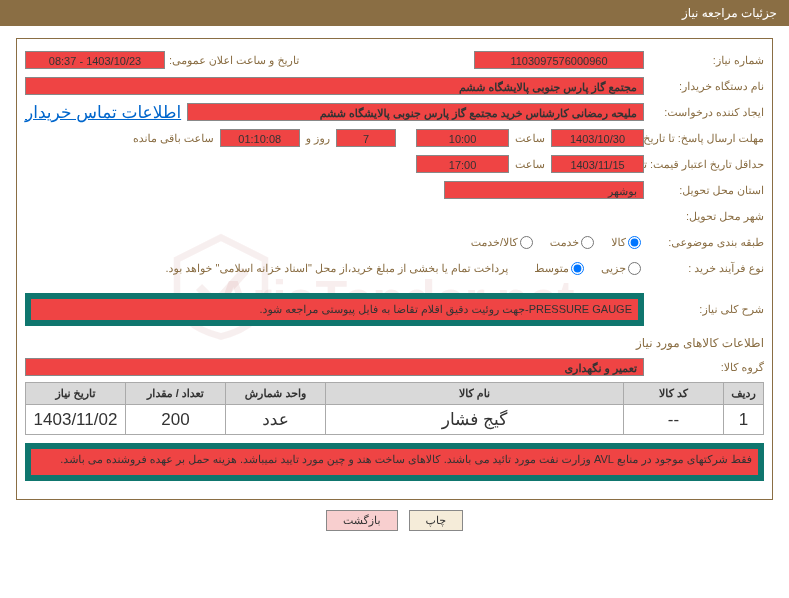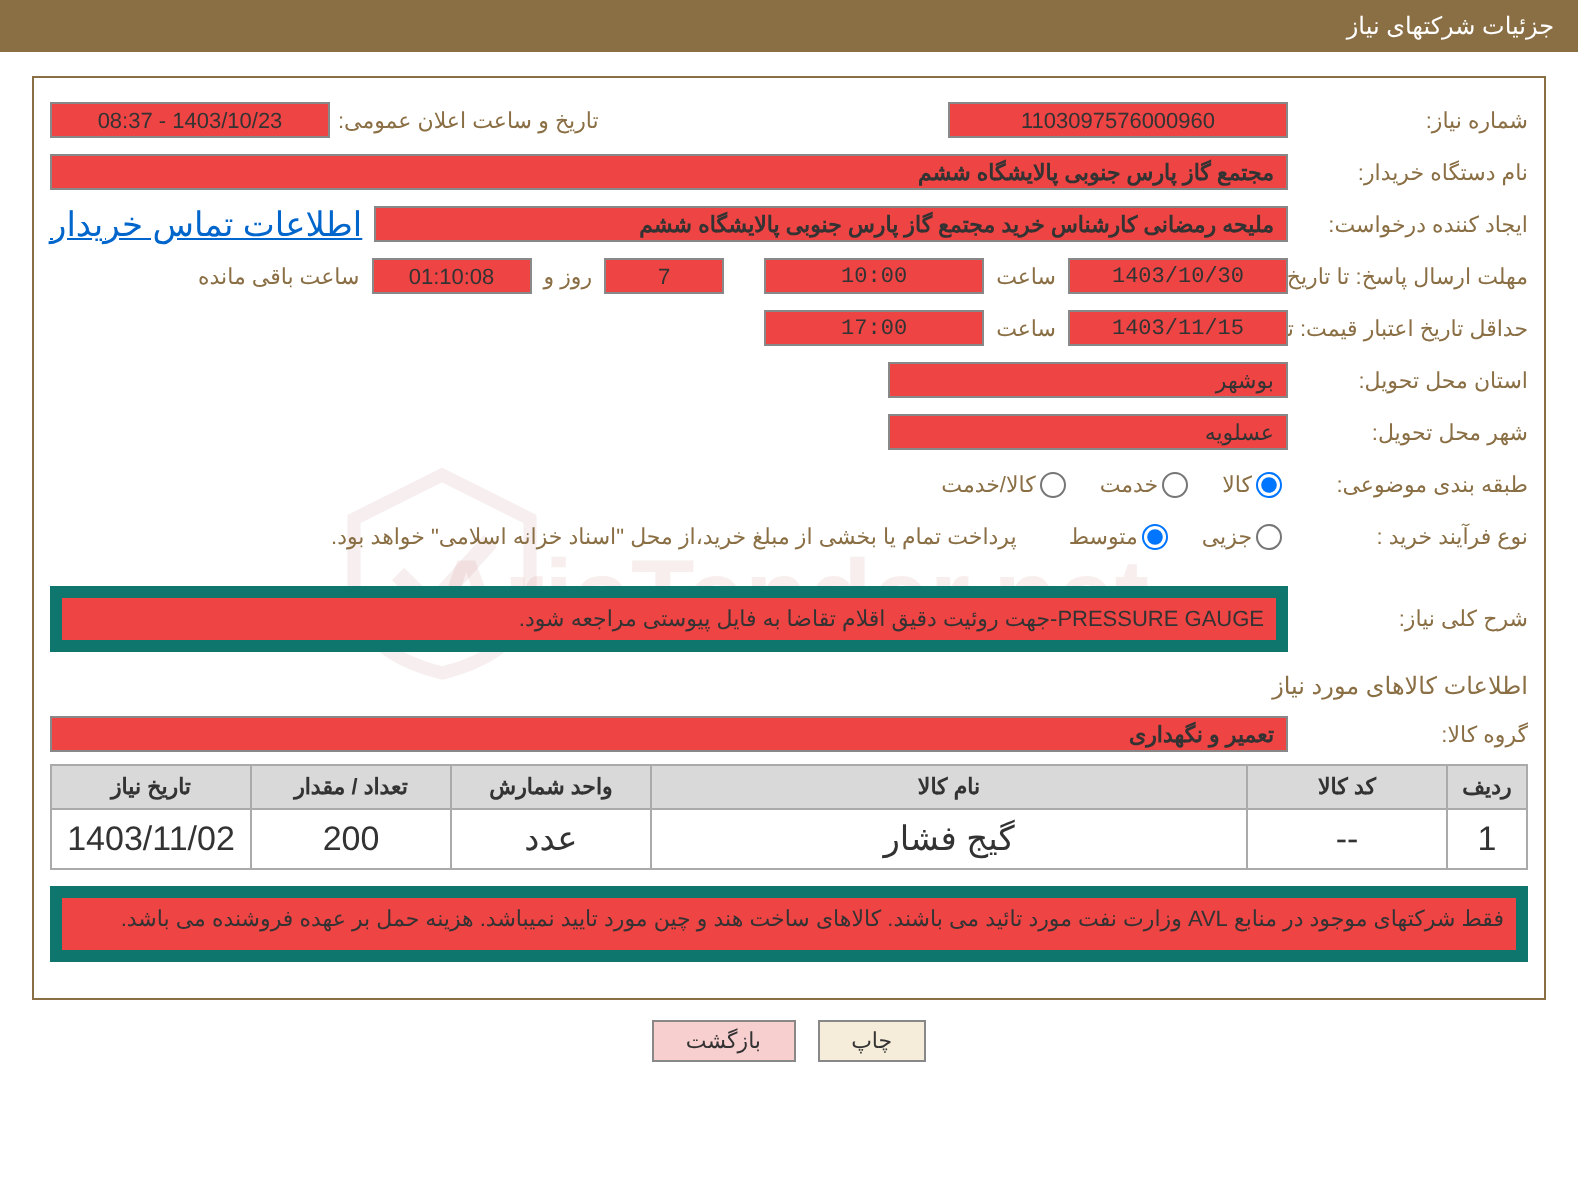--- a/index.html
+++ b/index.html
@@ -67,21 +67,21 @@
   border: 1px solid #888;
   background: #ef4444;
   padding: 2px 4px;
   font-size: 11px;
   text-align: center;
   color: #333;
   height: 18px;
   line-height: 14px;
 }
 .field-wide { flex: 1; text-align: right; padding-right: 6px; font-weight: bold; }
-.field-sm { width: 110px; font-family: Liberation Mono, monospace; }
+.field-sm { width: 93px; }
 .field-xs { width: 60px; }
 .link-contact {
   color: #0066cc;
   text-decoration: underline;
   font-size: 17px;
   margin-right: 6px;
   cursor: pointer;
 }
 .inline-label {
   color: #8a6e44;
@@ -161,21 +161,21 @@
 </style>
 </head>
 <body>
 
 <div class="watermark">AriaTender.net</div>
 <svg class="watermark-logo" width="110" height="110" viewBox="0 0 100 100">
   <path d="M50 5 L90 25 L90 55 Q90 85 50 95 Q10 85 10 55 L10 25 Z" fill="none" stroke="#a03030" stroke-width="6"></path>
   <path d="M30 50 L45 65 L72 35" fill="none" stroke="#a03030" stroke-width="8"></path>
 </svg>
 
-<div class="header-bar">جزئیات شرکتهای نیاز</div>
+<div class="header-bar">جزئیات مراجعه نیاز</div>
 
 <div class="main-frame">
 
   <div class="row">
     <span class="label label-w1">شماره نیاز:</span>
     <span class="field" style="width:170px">1103097576000960</span>
     <span class="spacer"></span>
     <span class="label">تاریخ و ساعت اعلان عمومی:</span>
     <span class="field" style="width:140px">1403/10/23 - 08:37</span>
   </div>
@@ -210,21 +210,20 @@
     <span class="field field-sm">17:00</span>
   </div>
 
   <div class="row">
     <span class="label label-w1">استان محل تحویل:</span>
     <span class="field" style="width:200px; text-align:right; padding-right:6px">بوشهر</span>
   </div>
 
   <div class="row">
     <span class="label label-w1">شهر محل تحویل:</span>
-    <span class="field" style="width:200px; text-align:right; padding-right:6px">عسلویه</span>
   </div>
 
   <div class="row radio-row">
     <span class="label label-w1">طبقه بندی موضوعی:</span>
     <input type="radio" name="cat" checked="" style="">
     <label>کالا</label>
     <input type="radio" name="cat" style="">
     <label>خدمت</label>
     <input type="radio" name="cat" style="">
     <label>کالا/خدمت</label>

